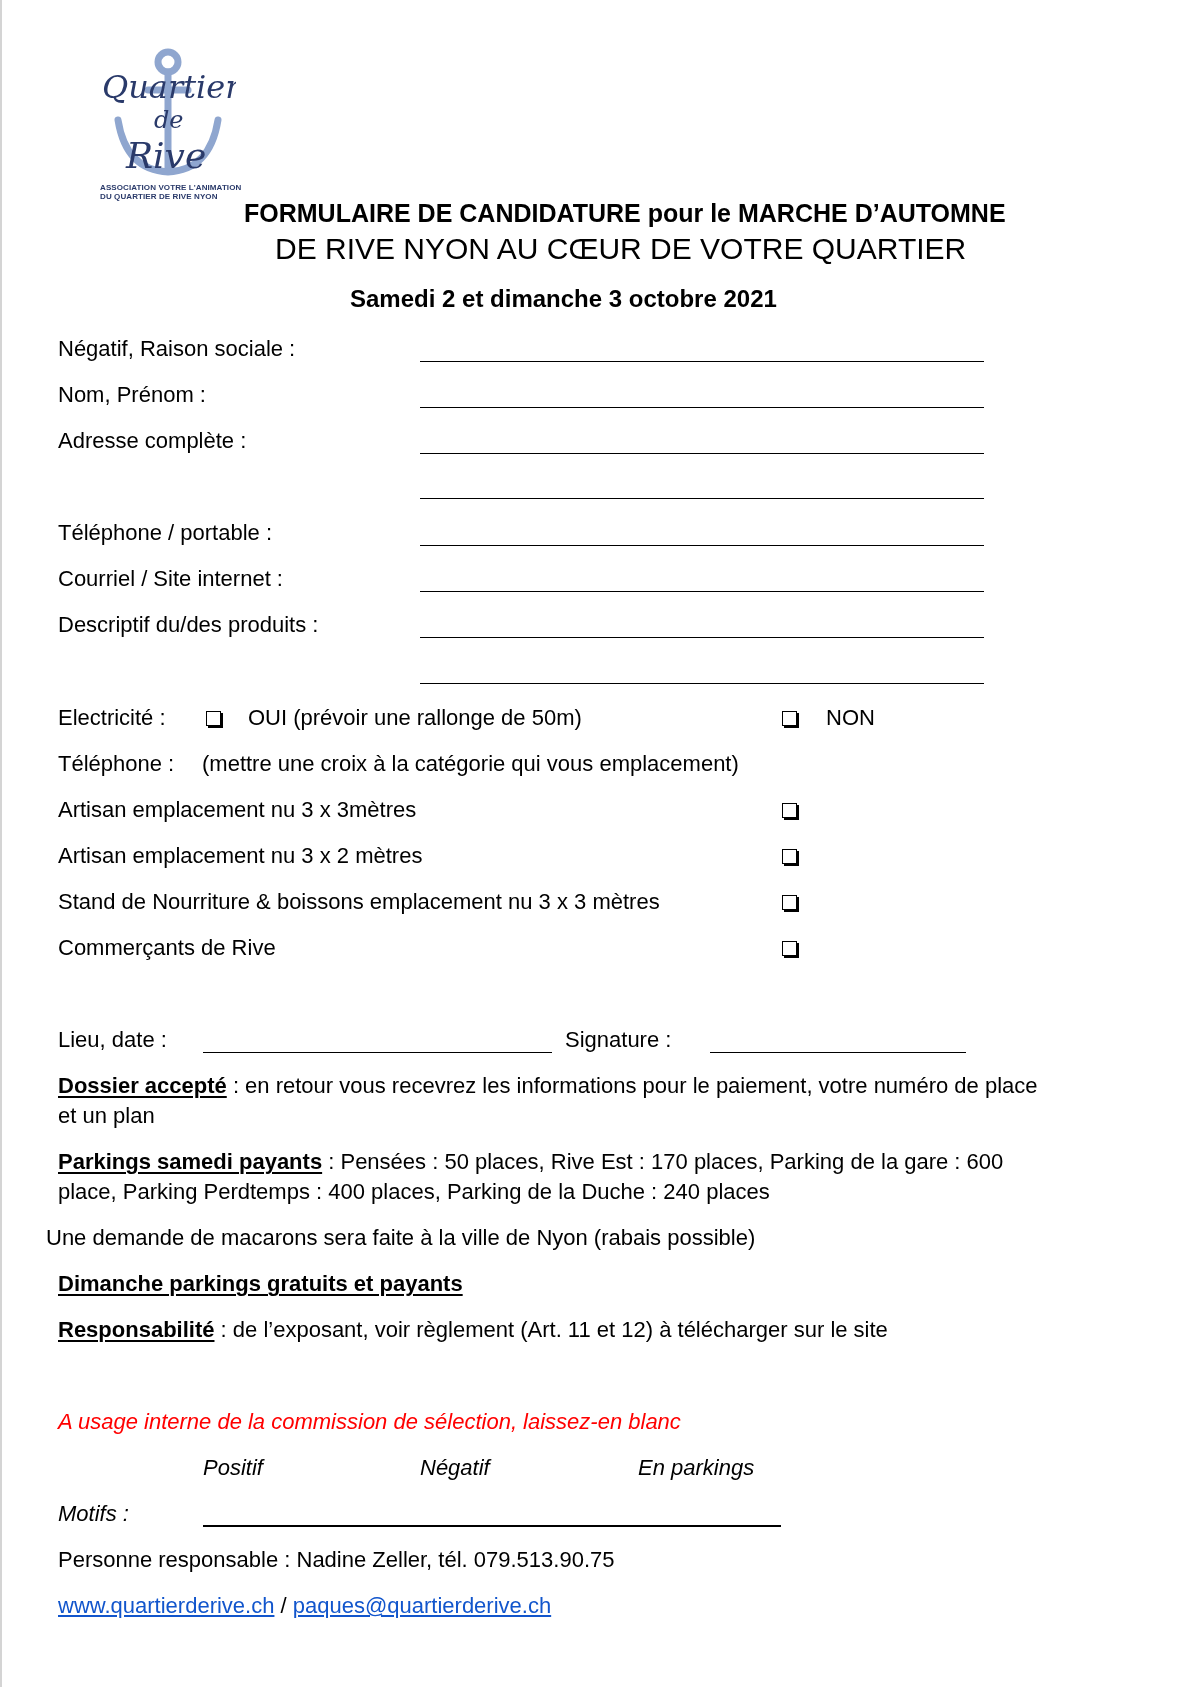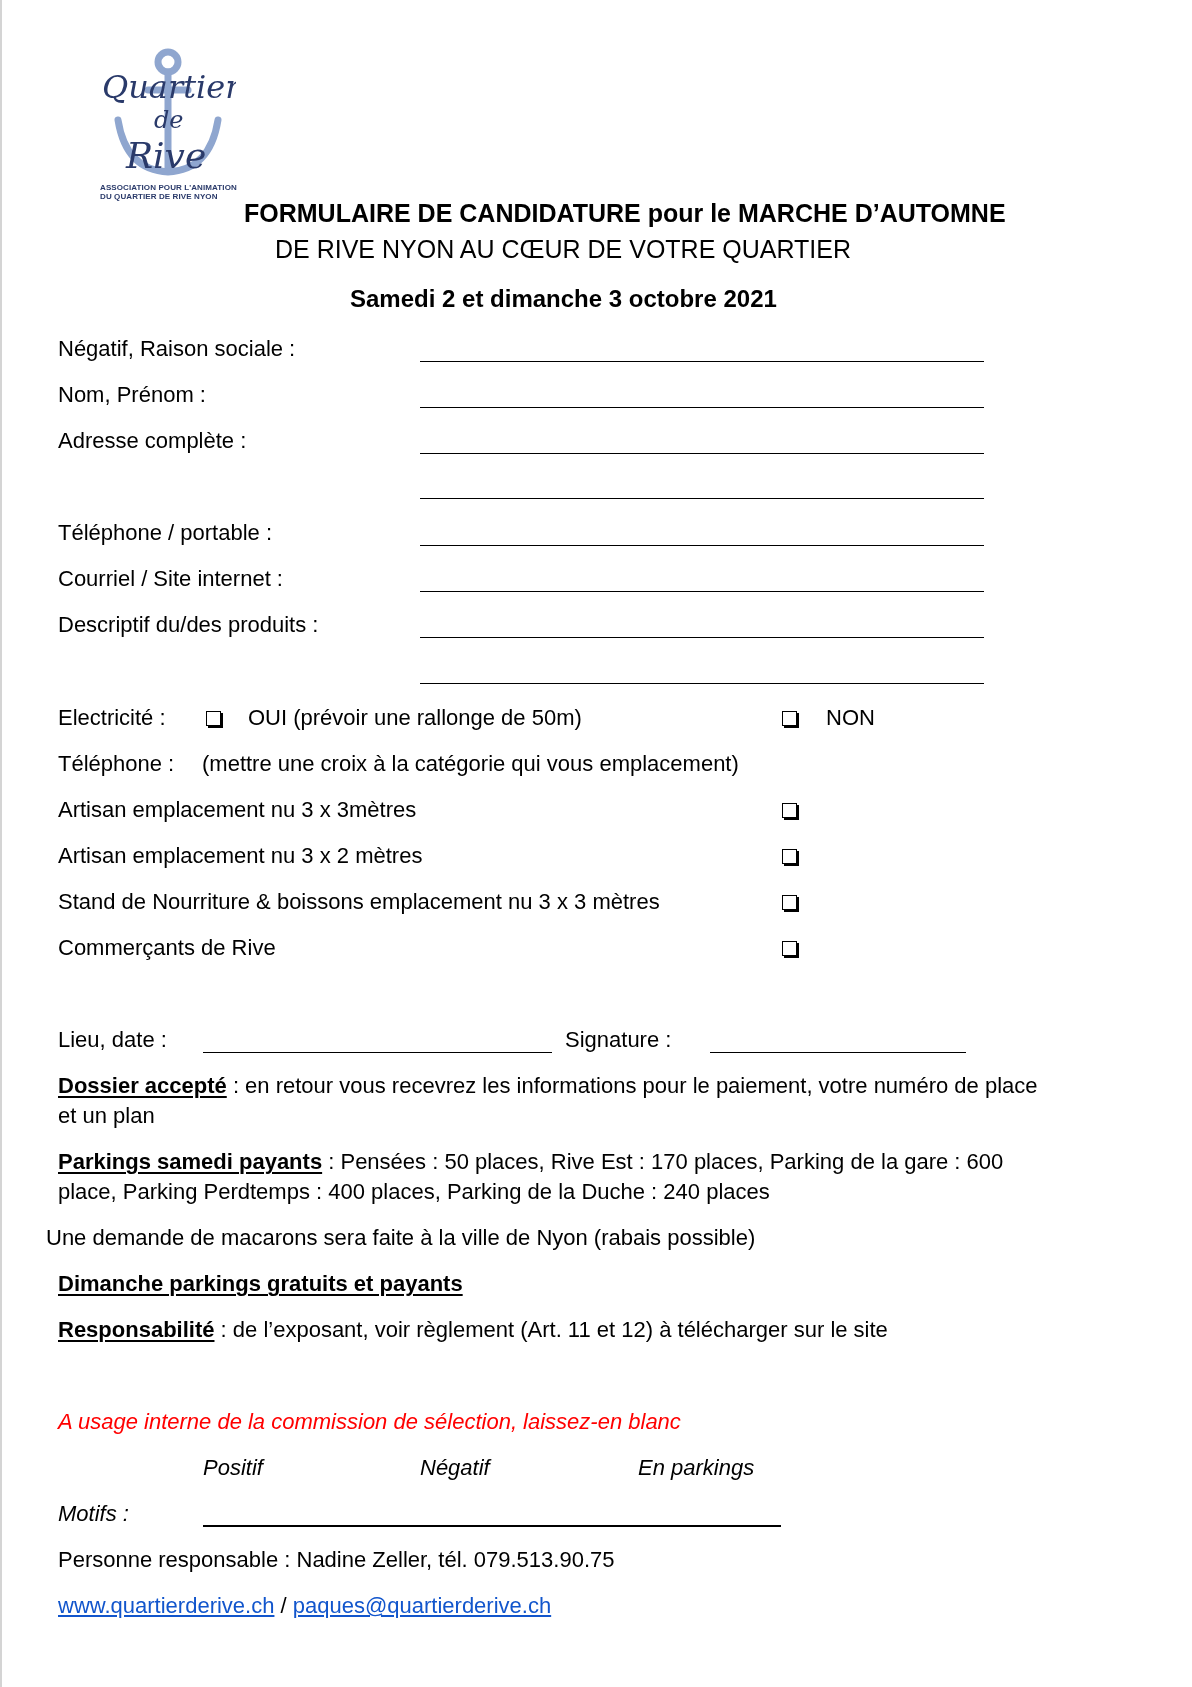--- a/index.html
+++ b/index.html
@@ -6,21 +6,21 @@
     body {
       width: 1192px; height: 1687px; position: relative; overflow: hidden;
       font-family: "Liberation Sans", sans-serif; color: #000;
     }
     .page-edge { position: absolute; left: 0; top: 0; width: 2px; height: 1687px; background: #d4d4d4; }
     .abs { position: absolute; white-space: nowrap; }
     .t { font-size: 22px; line-height: 26px; }
     .logo { position: absolute; left: 96px; top: 40px; width: 140px; height: 160px; }
     .logo-caption { position: absolute; left: 100px; top: 183px; font-size: 8px; line-height: 9px; color: #2a3a6a; font-weight: bold; letter-spacing: 0.1px; }
     .title { font-size: 25px; font-weight: bold; line-height: 30px; margin-top: 28px; }
-    .subtitle { font-size: 25px; line-height: 30px; }
+    .subtitle { font-size: 30px; line-height: 30px; }
     .date { font-size: 24px; font-weight: bold; line-height: 30px; }
     .line { position: absolute; height: 0; border-top: 1.5px solid #000; }
     .box { position: absolute; width: 13px; height: 13px; border: 1.5px solid #000; box-shadow: 2px 2px 0 #000; background: #fff; }
     .u { text-decoration: underline; font-weight: bold; text-underline-offset: 3px; text-decoration-thickness: 2px; }
     .red { color: #ff0000; font-style: italic; }
     .it { font-style: italic; }
     .link { color: #1155cc; text-decoration: underline; }
   </style>
 </head>
 <body>
@@ -32,21 +32,21 @@
     <circle cx="72" cy="22" r="10"></circle>
     <line x1="72" y1="32" x2="72" y2="128"></line>
     <path d="M22 80 Q30 130 72 132 Q114 130 122 80"></path>
     <line x1="52" y1="50" x2="92" y2="50"></line>
   </g>
   <text x="6" y="58" font-family="DejaVu Serif, serif" font-style="italic" font-size="32" fill="#2a3a6a">Quartier</text>
   <text x="58" y="88" font-family="DejaVu Serif, serif" font-style="italic" font-size="24" fill="#2a3a6a">de</text>
   <text x="30" y="128" font-family="DejaVu Serif, serif" font-style="italic" font-size="36" fill="#2a3a6a">Rive</text>
 </svg>
 <div class="logo-caption">
-  <div>ASSOCIATION POUR L'ANIMATION</div>
+  <div>ASSOCIATION VOTRE L'ANIMATION</div>
   <div>DU QUARTIER DE RIVE NYON</div>
 </div>
 
 <div class="abs title" style="left:244px; top:170px;">FORMULAIRE DE CANDIDATURE pour le MARCHE D’AUTOMNE</div>
 <div class="abs subtitle" style="left:275px; top:234px;">DE RIVE NYON AU CŒUR DE VOTRE QUARTIER</div>
 <div class="abs date" style="left:350px; top:284px;">Samedi 2 et dimanche 3 octobre 2021</div>
 
 <div class="abs t" style="left:58px; top:336px;">Négatif, Raison sociale :</div>
 <div class="line" style="left:420px; top:361px; width:564px;"></div>
 

